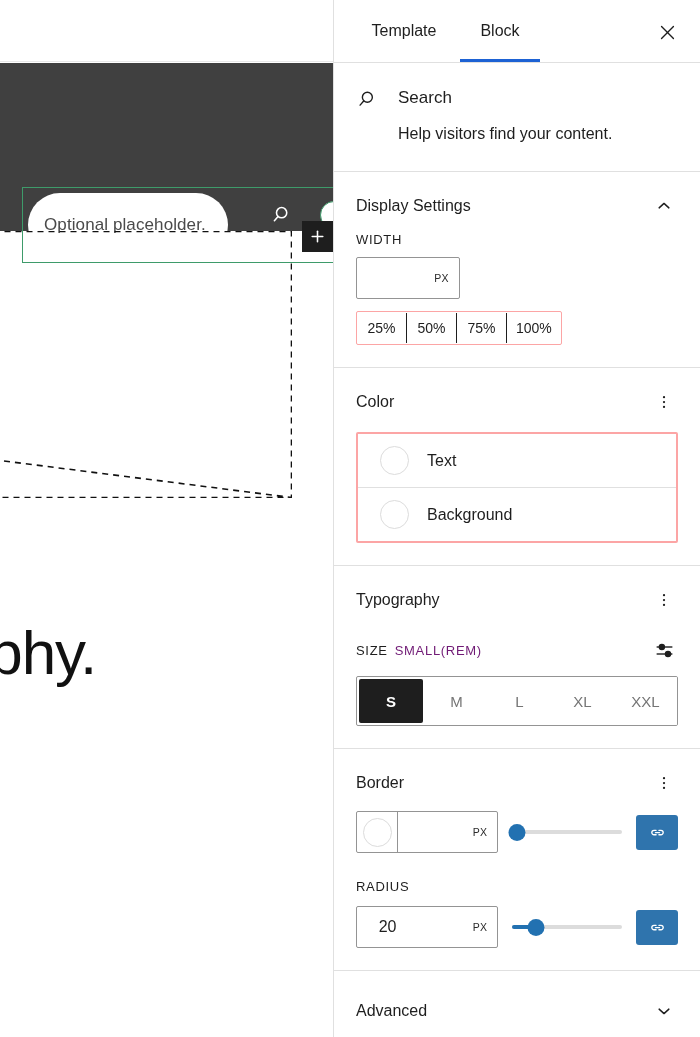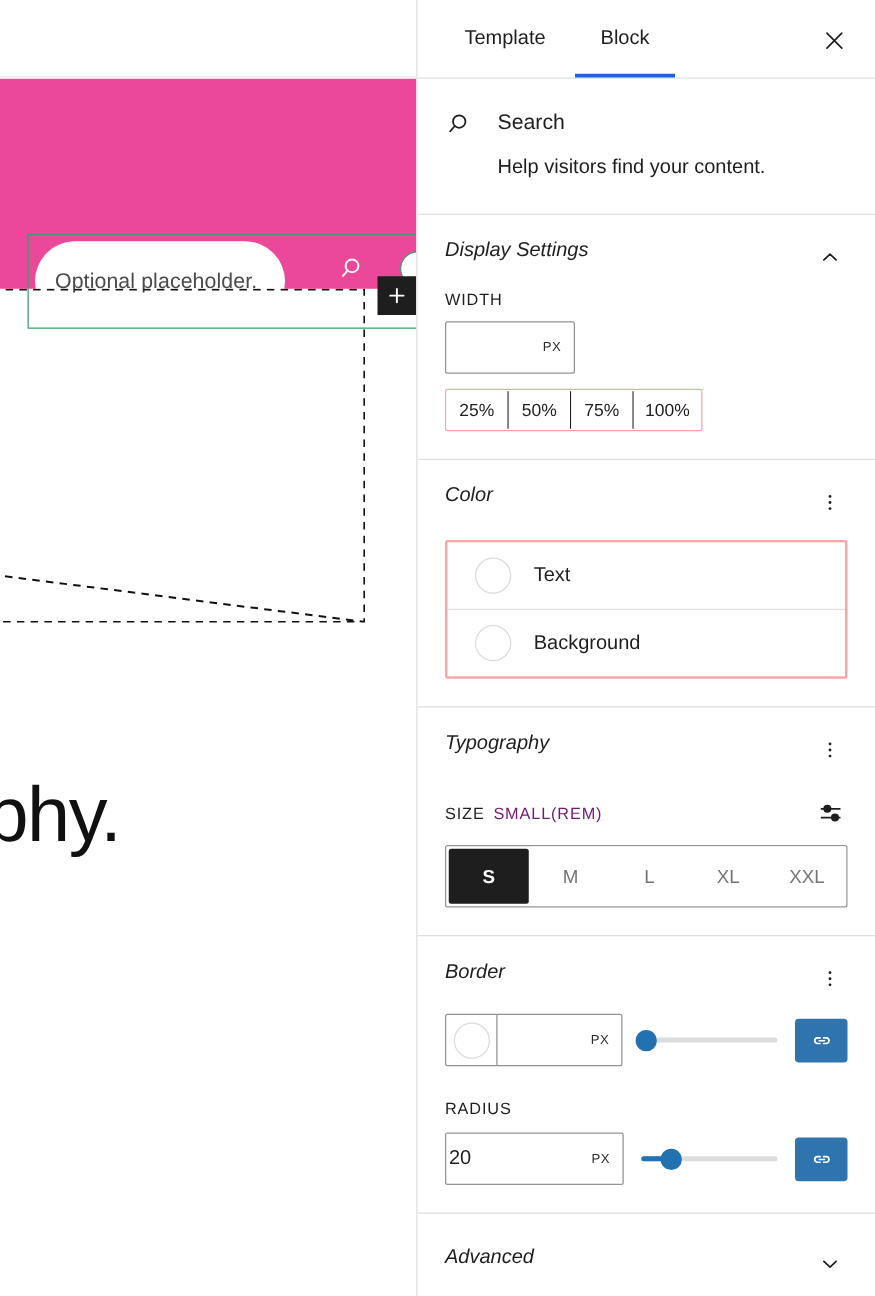--- a/index.html
+++ b/index.html
@@ -36,21 +36,21 @@
     box-sizing: border-box;
   }
 
   
   #search-section {
     position: absolute;
     left: 0;
     top: 63px;
     width: 333px;
     height: 168px;
-    background: #ec4899;
+    background: #404040;
   }
   #search-block-outline {
     position: absolute;
     left: 22px;
     top: 124px;
     width: 332px;
     height: 76px;
     border: 1px solid #3e9b6a;
     box-sizing: border-box;
   }
@@ -216,23 +216,23 @@
     margin-left: 42px;
   }
 
   
   .panel-section {
     padding: 20px 22px 22px 22px;
     border-bottom: 1px solid #e0e0e0;
   }
   .section-head {
     display: flex;
+    align-items: center;
     justify-content: space-between;
     min-height: 26px;
-    font-style: italic;
   }
   .section-title {
     font-size: 16px;
     color: #1e1e1e;
     font-weight: 400;
   }
   .kebab-button, .chevron-button, .icon-button {
     background: none;
     border: none;
     padding: 0;
@@ -423,21 +423,20 @@
   #radius-input-wrap {
     width: 143px;
     height: 42px;
     border: 1px solid #949494;
     border-radius: 2px;
     box-sizing: border-box;
     display: flex;
     align-items: center;
     justify-content: flex-end;
     background: #fff;
-    gap: 20px;
   }
   #radius-input {
     border: none; outline: none;
     width: 92px;
     font-family: inherit;
     font-size: 16px;
     padding-left: 10px;
     background: transparent;
     color: #1e1e1e;
   }

